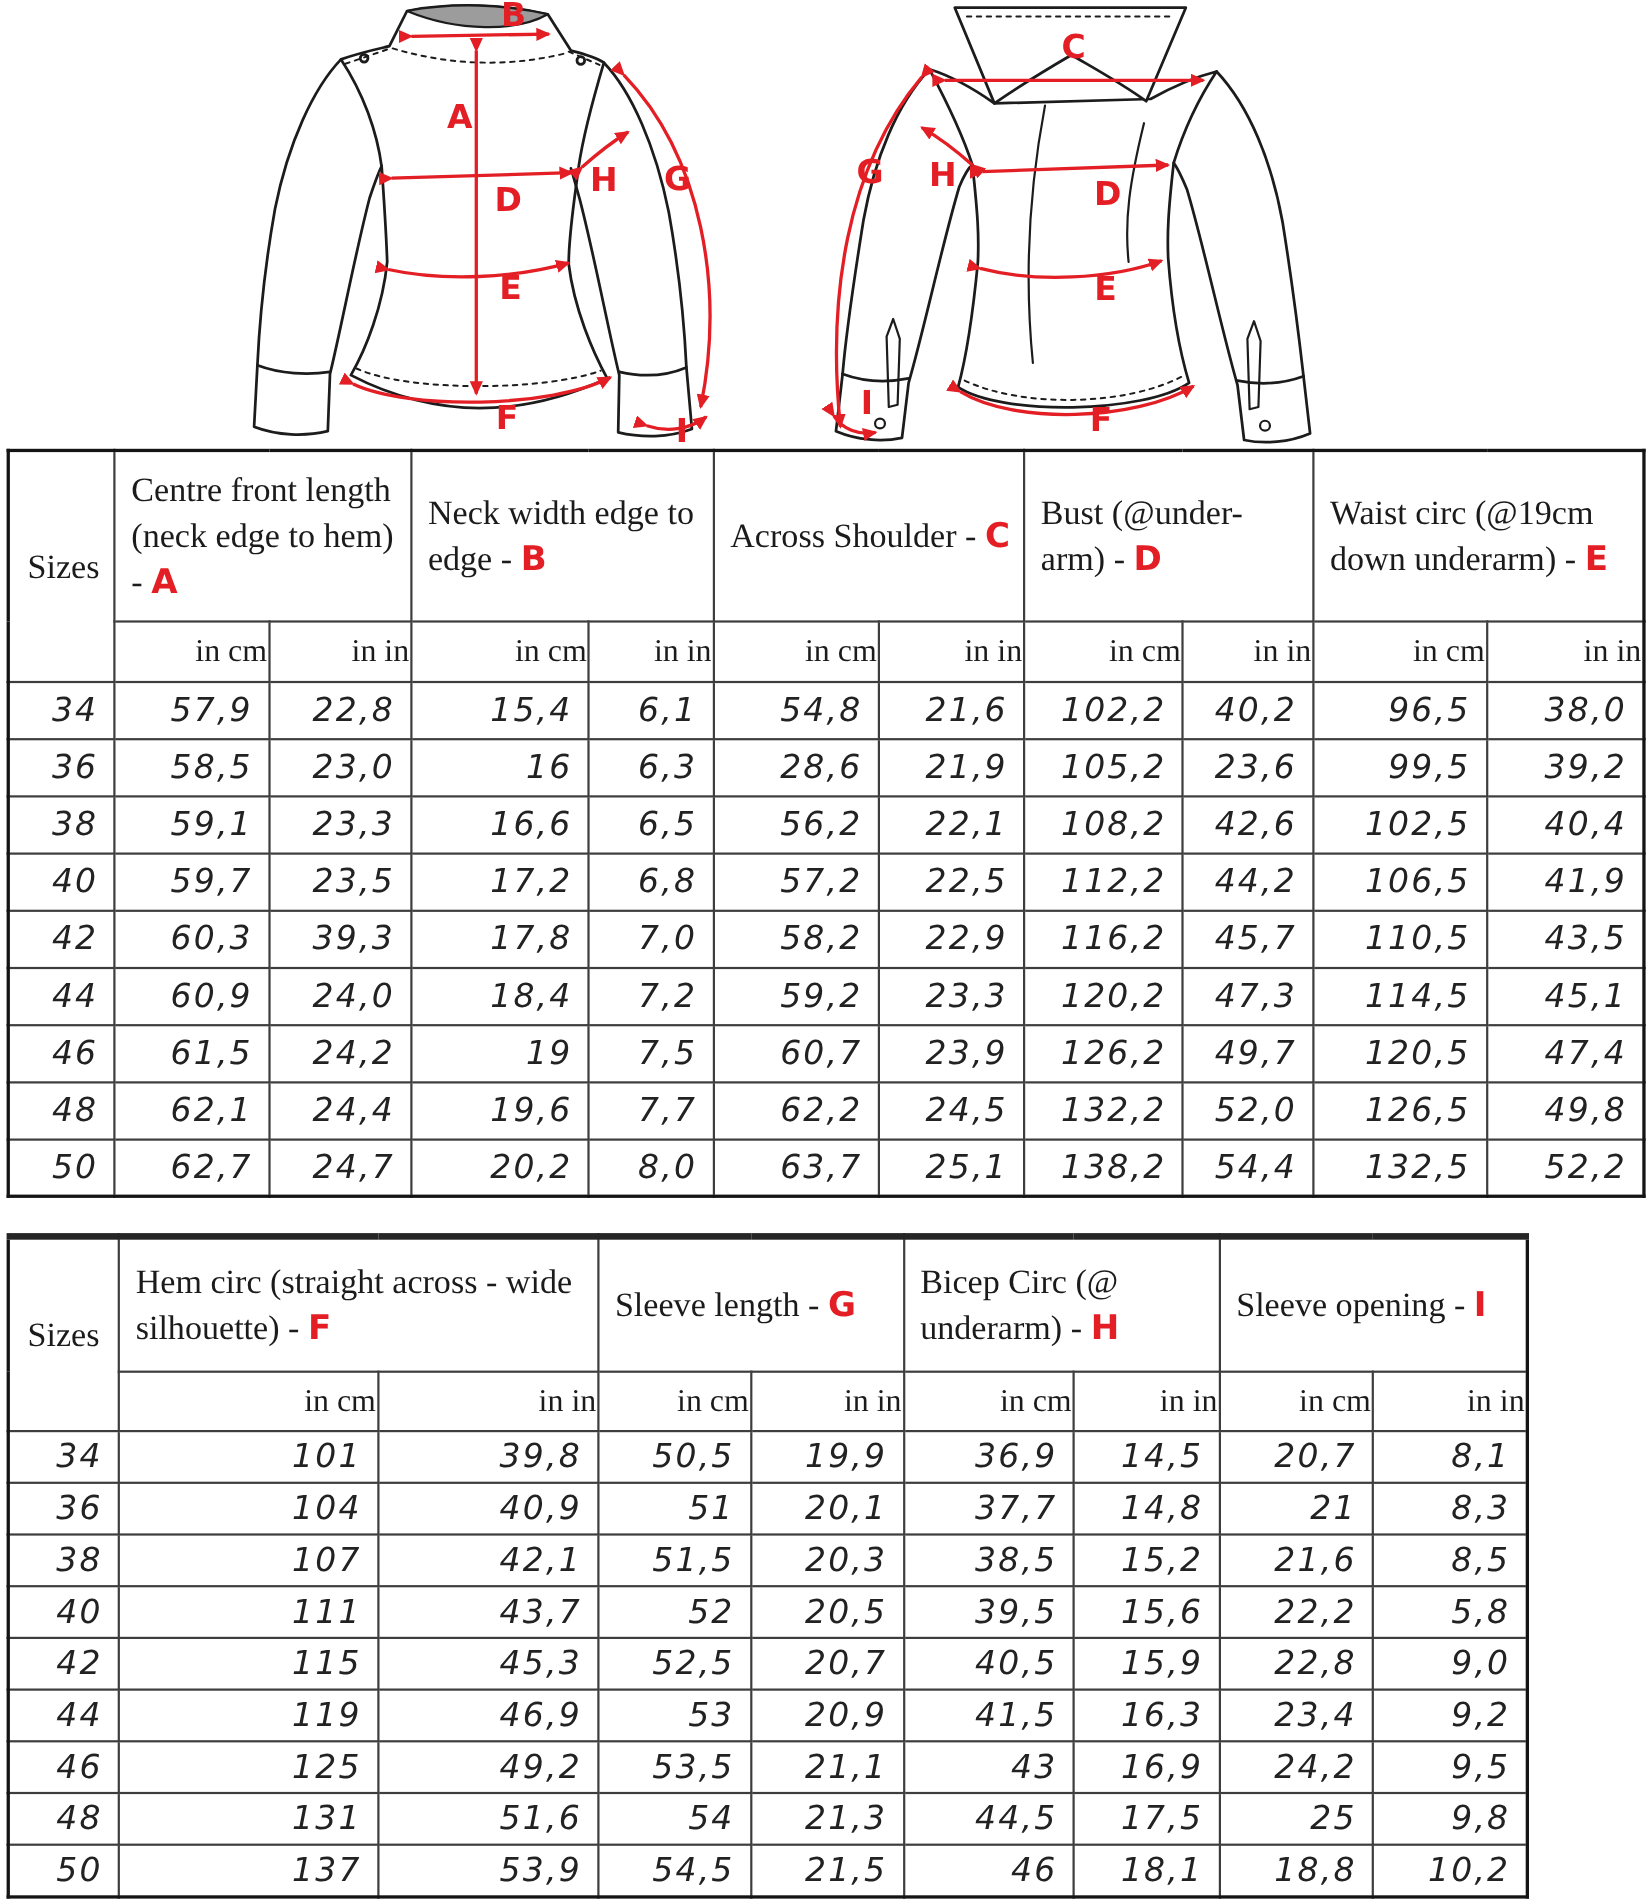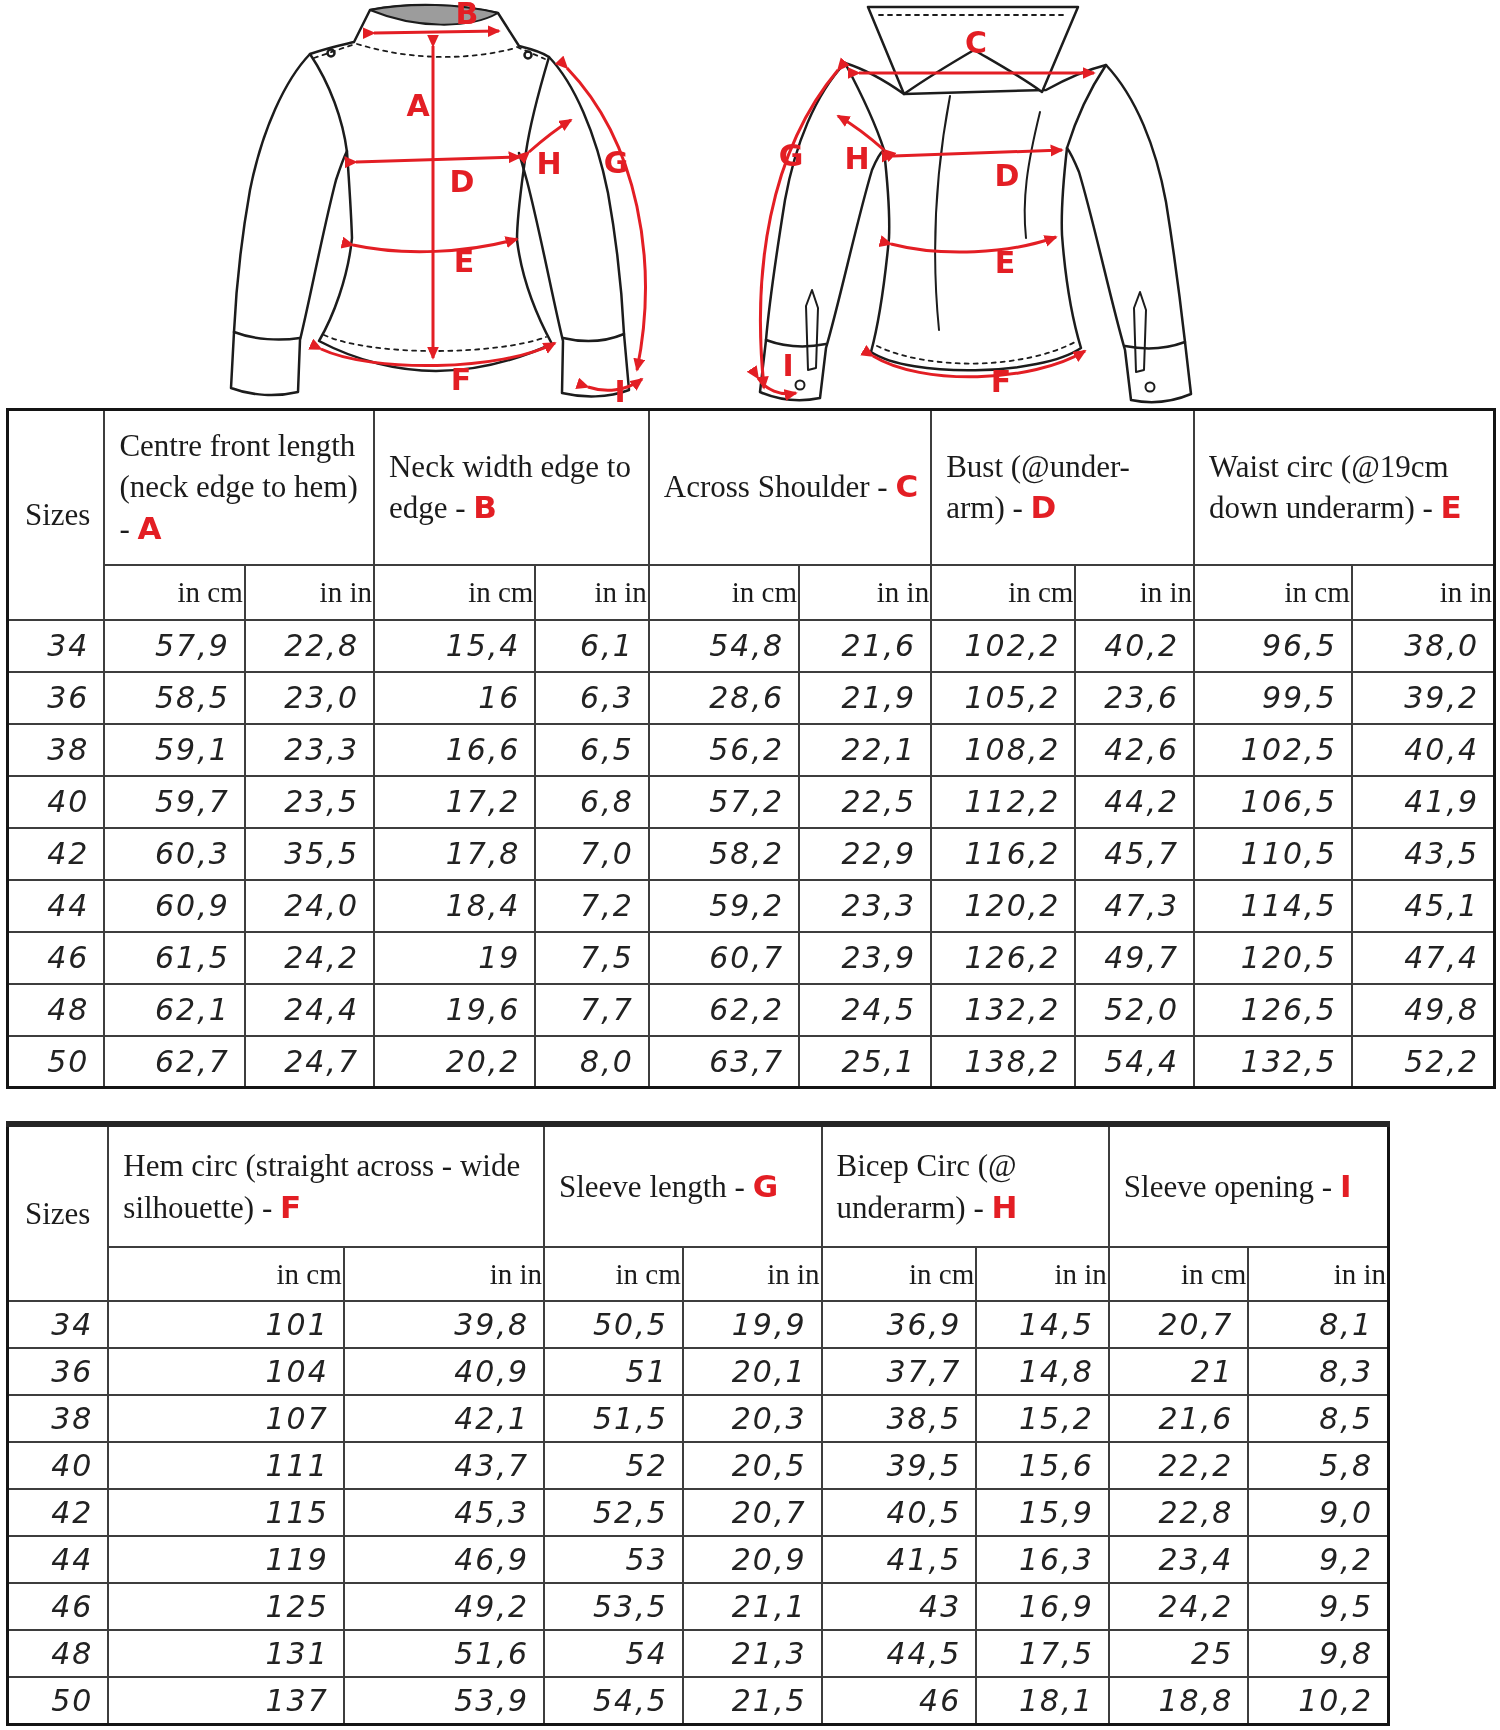--- a/index.html
+++ b/index.html
@@ -200,21 +200,21 @@
         <td>57,2</td>
         <td>22,5</td>
         <td>112,2</td>
         <td>44,2</td>
         <td>106,5</td>
         <td>41,9</td>
       </tr>
       <tr>
         <td>42</td>
         <td>60,3</td>
-        <td>35,5</td>
+        <td>39,3</td>
         <td>17,8</td>
         <td>7,0</td>
         <td>58,2</td>
         <td>22,9</td>
         <td>116,2</td>
         <td>45,7</td>
         <td>110,5</td>
         <td>43,5</td>
       </tr>
       <tr>

